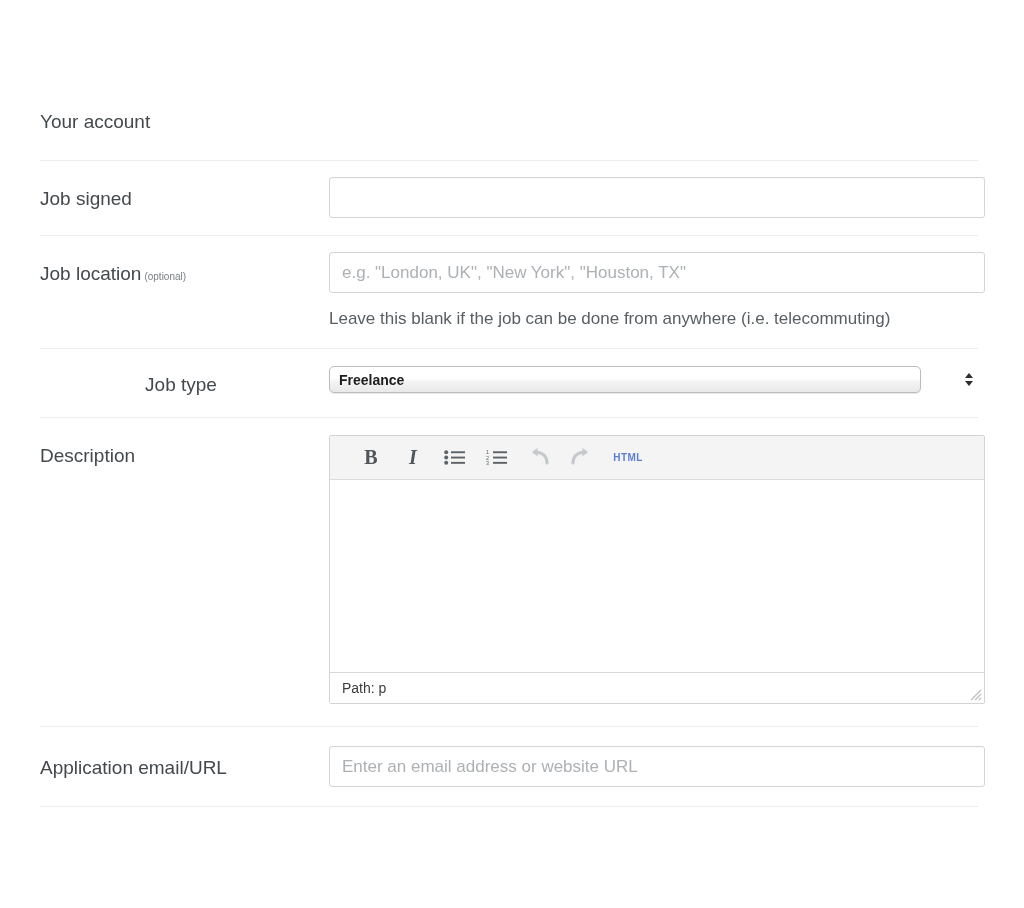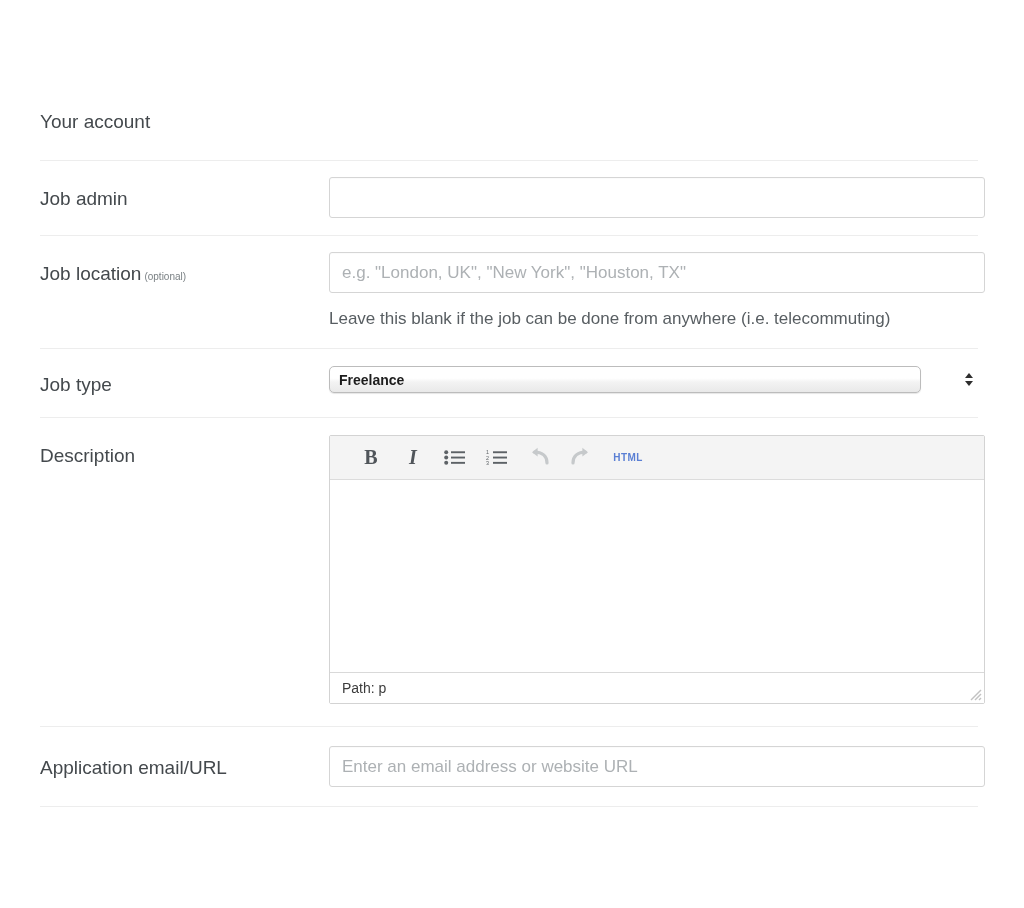--- a/index.html
+++ b/index.html
@@ -127,21 +127,21 @@
 
   .field-hint {
     margin-top: 14px;
     font-size: 17px;
     color: #585e62;
     line-height: 24px;
   }
 
   
   .row-type { padding-top: 17px; padding-bottom: 19px; }
-  .row-type .label-cell { padding-top: 6px; }
+  .row-type .label-cell { padding-top: 6px; text-align: center; }
 
   .select-wrap {
     position: relative;
     width: 656px;
     height: 27px;
   }
   .select-box {
     width: 592px;
     height: 27px;
     border: 1px solid #bcbcbc;
@@ -271,21 +271,21 @@
       <div class="row-inner">
         <div class="label-cell">
           <span>Your account</span>
         </div>
       </div>
     </div>
 
     <div class="field-row row-title">
       <div class="row-inner">
         <div class="label-cell">
-          <span>Job admin</span>
+          <span>Job signed</span>
         </div>
         <div class="control-cell">
           <input class="text-input" type="text" value="" style="">
         </div>
       </div>
     </div>
 
     <div class="field-row row-location">
       <div class="row-inner">
         <div class="label-cell">

